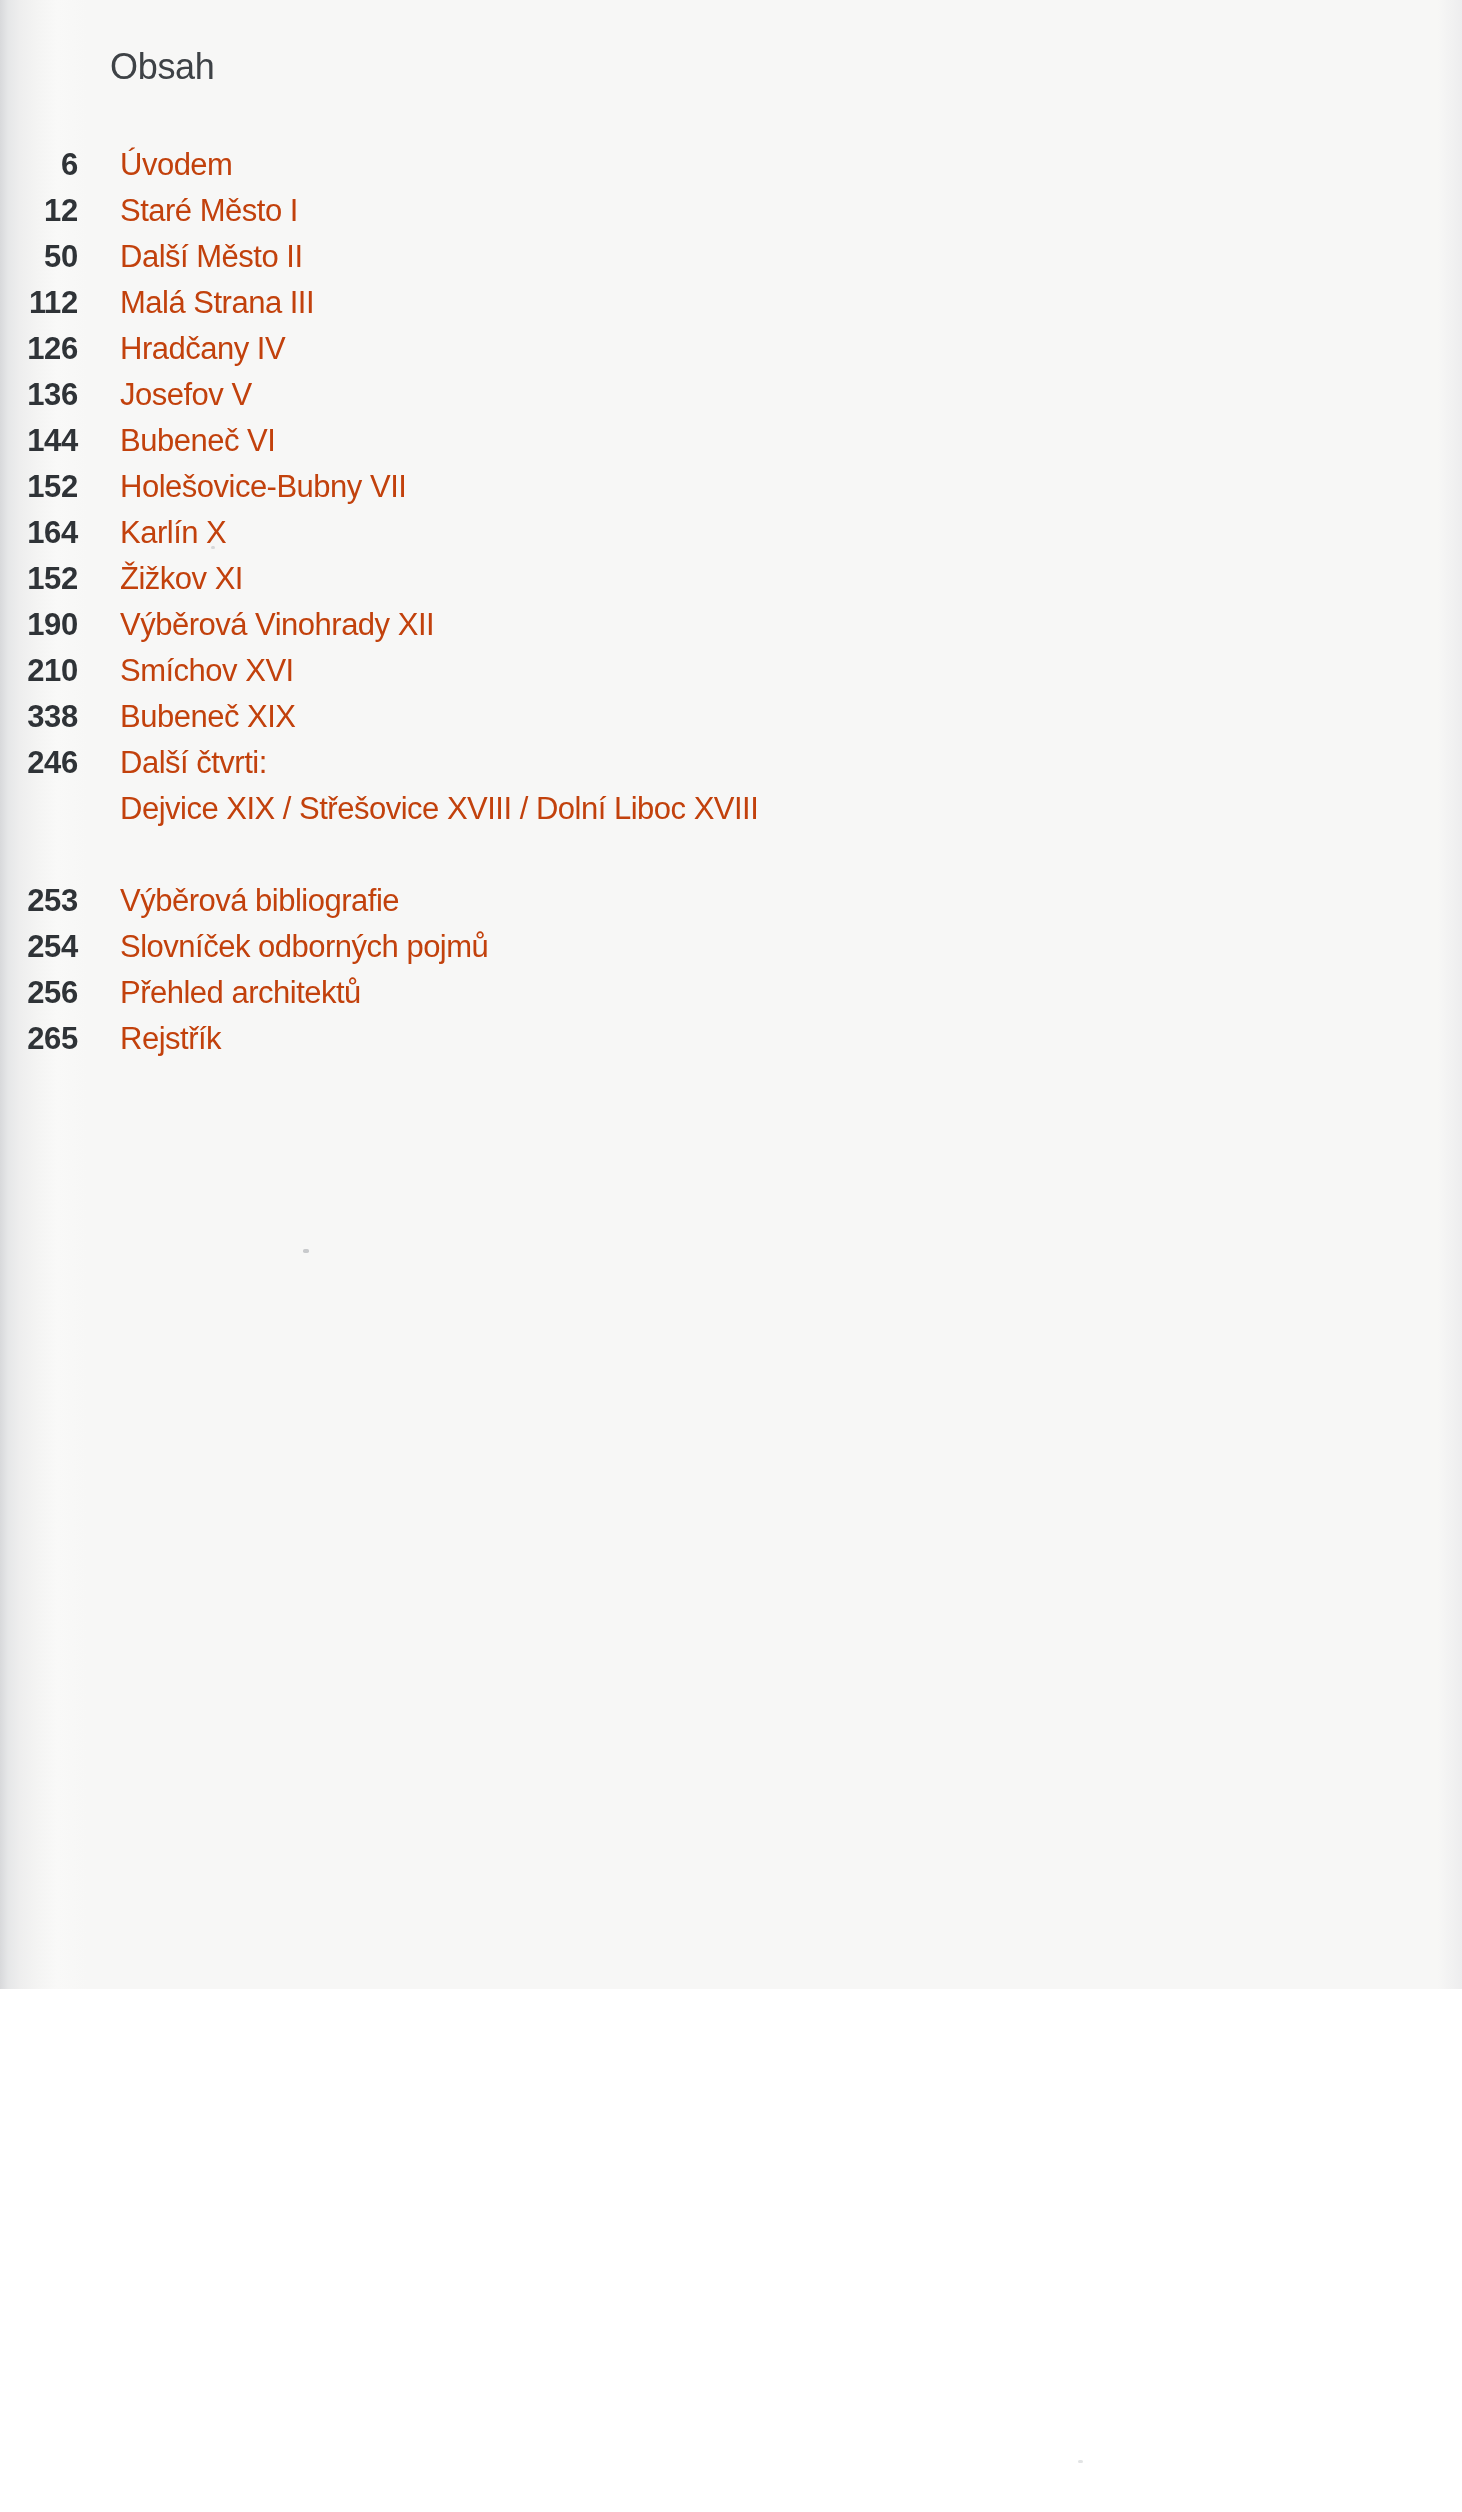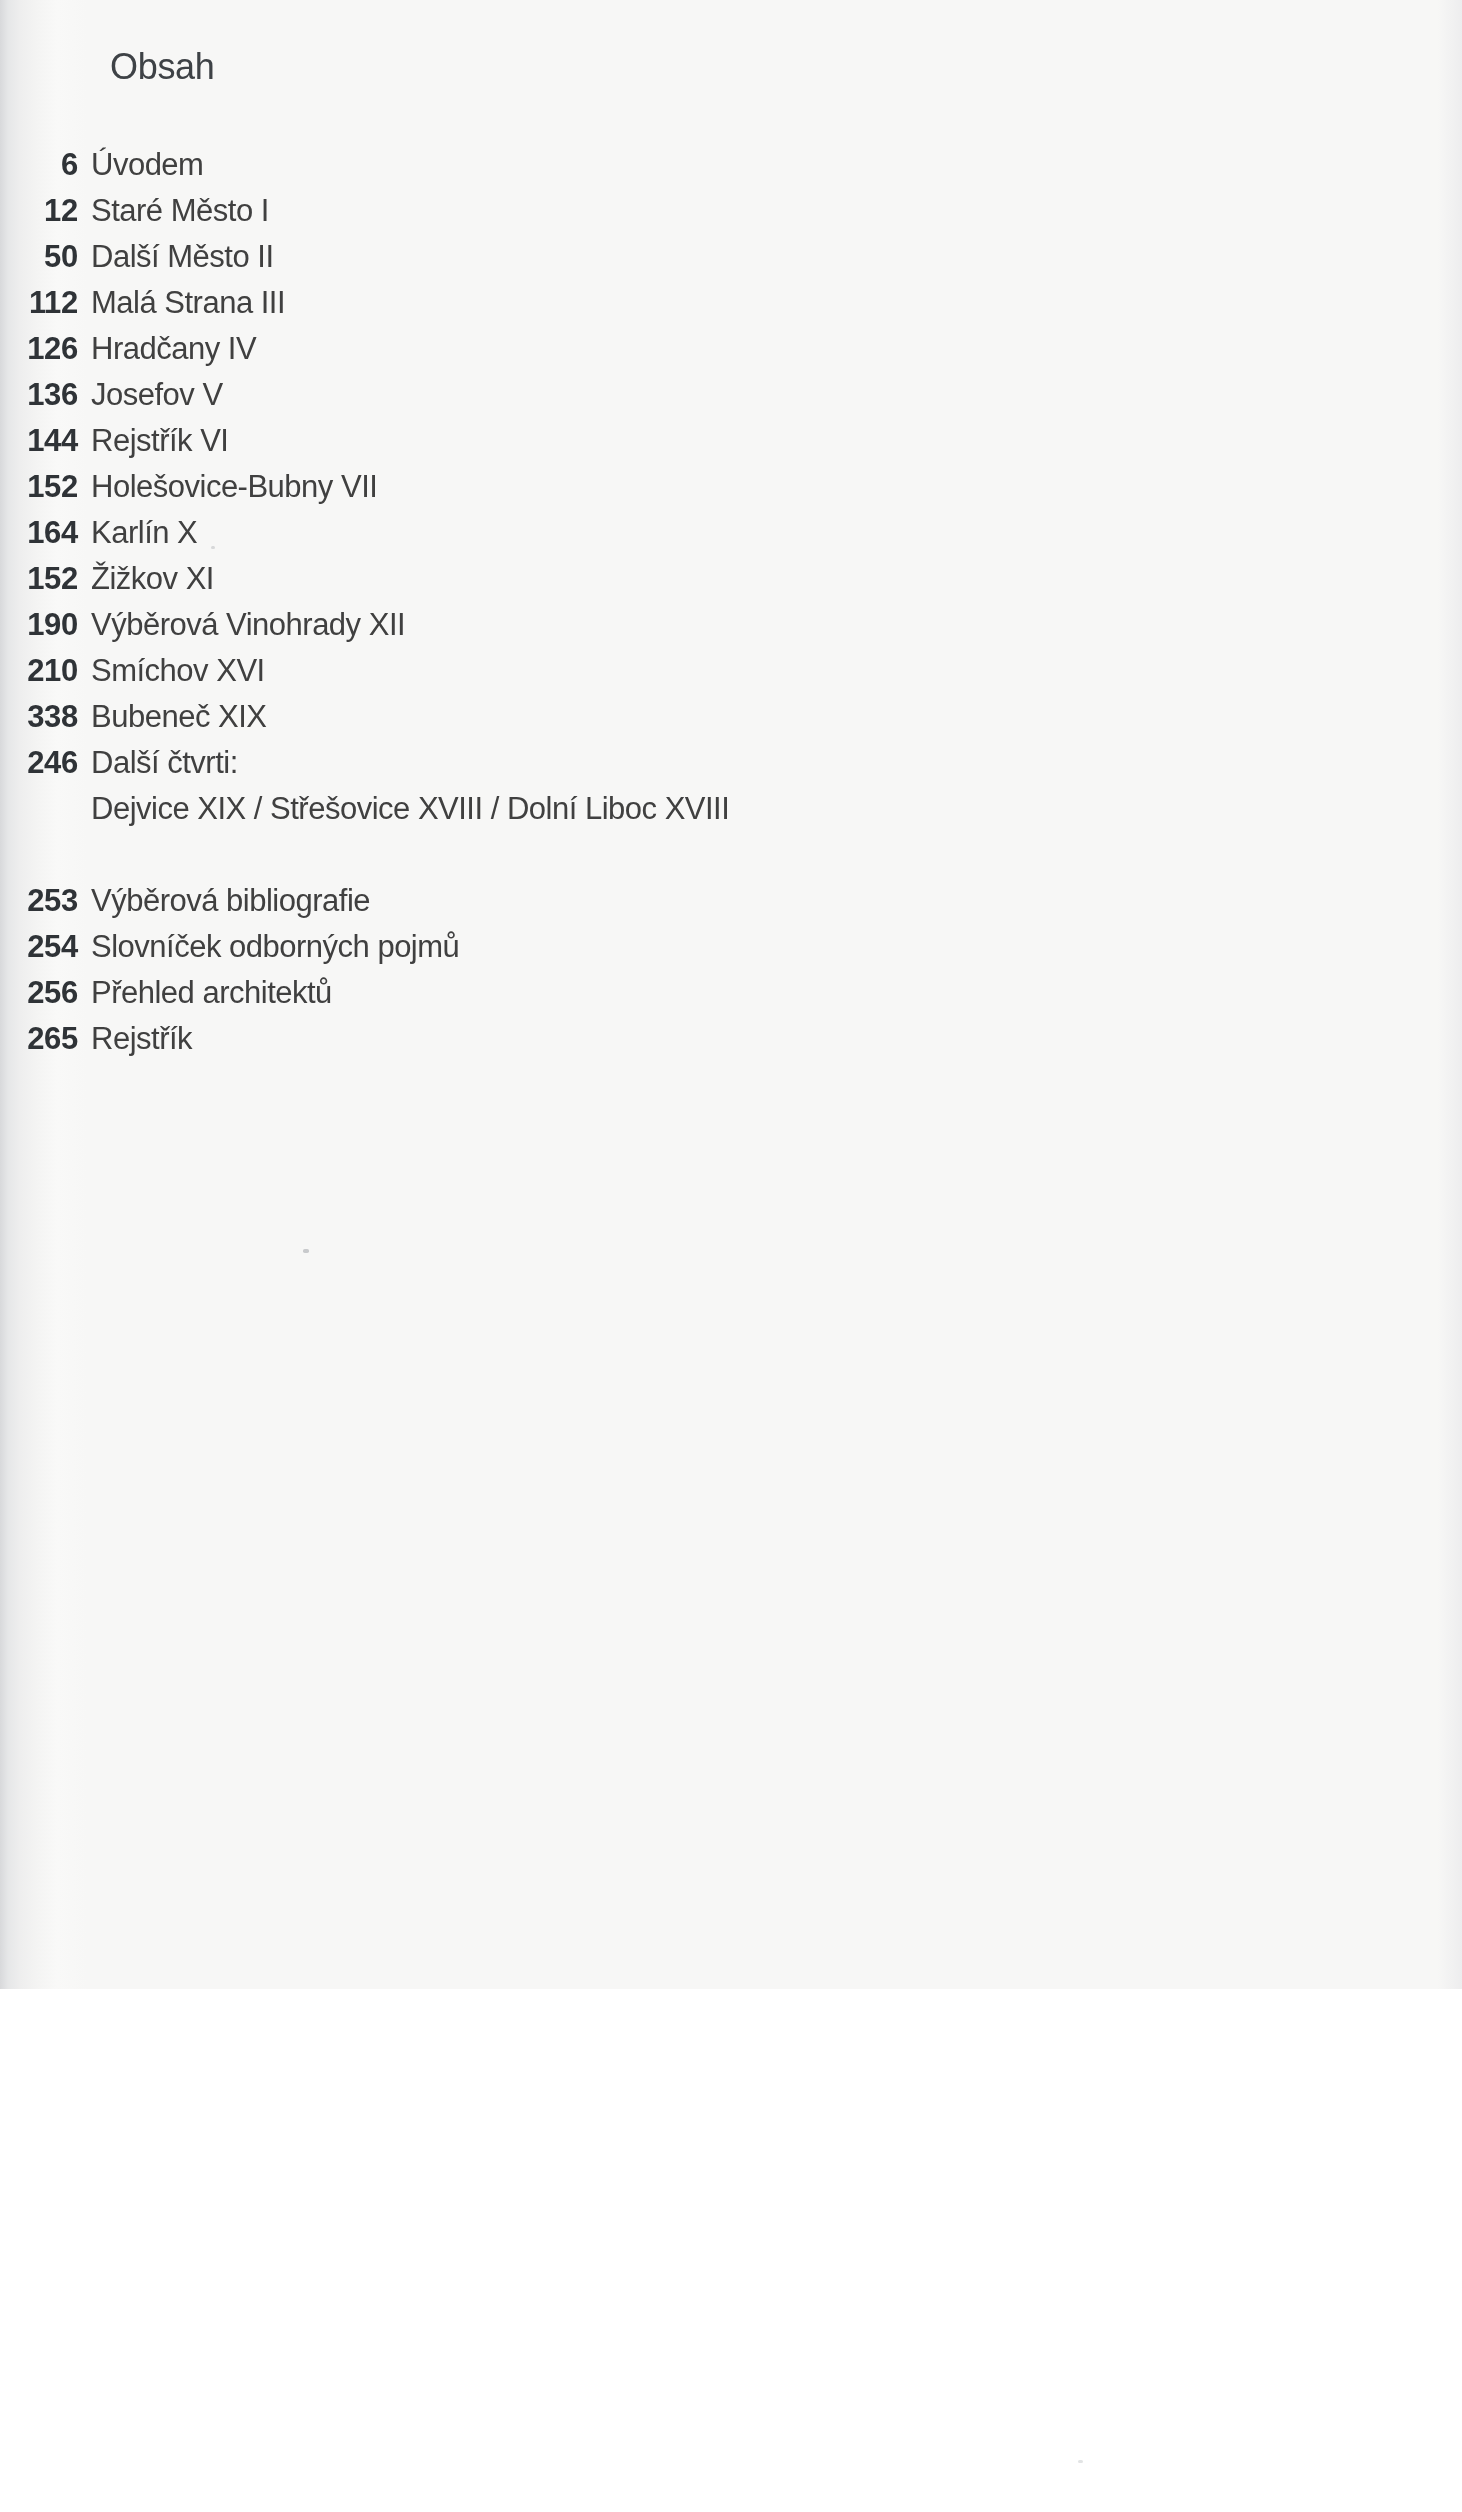--- a/index.html
+++ b/index.html
@@ -68,25 +68,25 @@
   .num {
     width: 78px;
     flex: 0 0 78px;
     text-align: right;
     font-size: 31px;
     font-weight: 700;
     letter-spacing: -0.3px;
     color: #2f3337;
   }
   .label {
-    margin-left: 13px;
+    margin-left: 42px;
     font-size: 31px;
     font-weight: 400;
     letter-spacing: -0.5px;
-    color: #404040;
+    color: #c2410c;
     white-space: nowrap;
   }
   
   .speck {
     position: absolute;
     background: #8d9298;
     opacity: 0.45;
     border-radius: 1.8px;
     pointer-events: none;
   }
@@ -123,21 +123,21 @@
       <div class="row">
     <span class="num">126</span>
     <span class="label">Hradčany IV</span>
   </div>
       <div class="row">
     <span class="num">136</span>
     <span class="label">Josefov V</span>
   </div>
       <div class="row">
     <span class="num">144</span>
-    <span class="label">Rejstřík VI</span>
+    <span class="label">Bubeneč VI</span>
   </div>
       <div class="row">
     <span class="num">152</span>
     <span class="label">Holešovice-Bubny VII</span>
   </div>
       <div class="row">
     <span class="num">164</span>
     <span class="label">Karlín X</span>
   </div>
       <div class="row">

